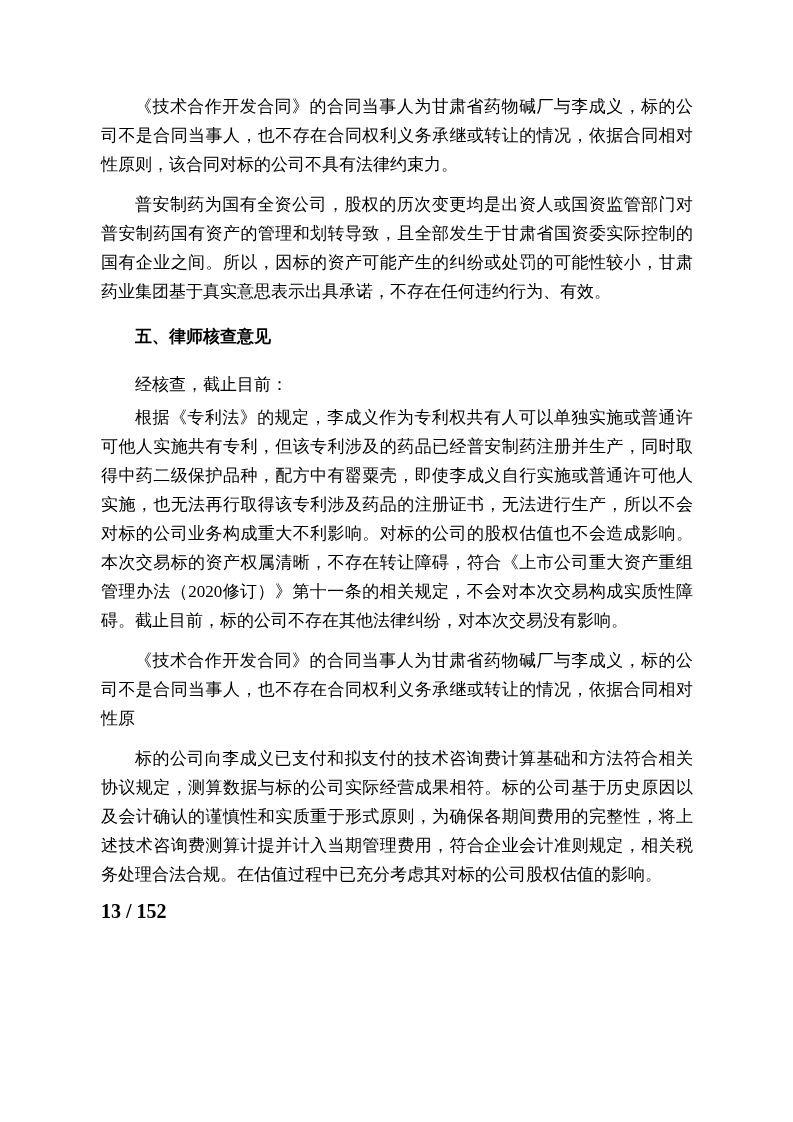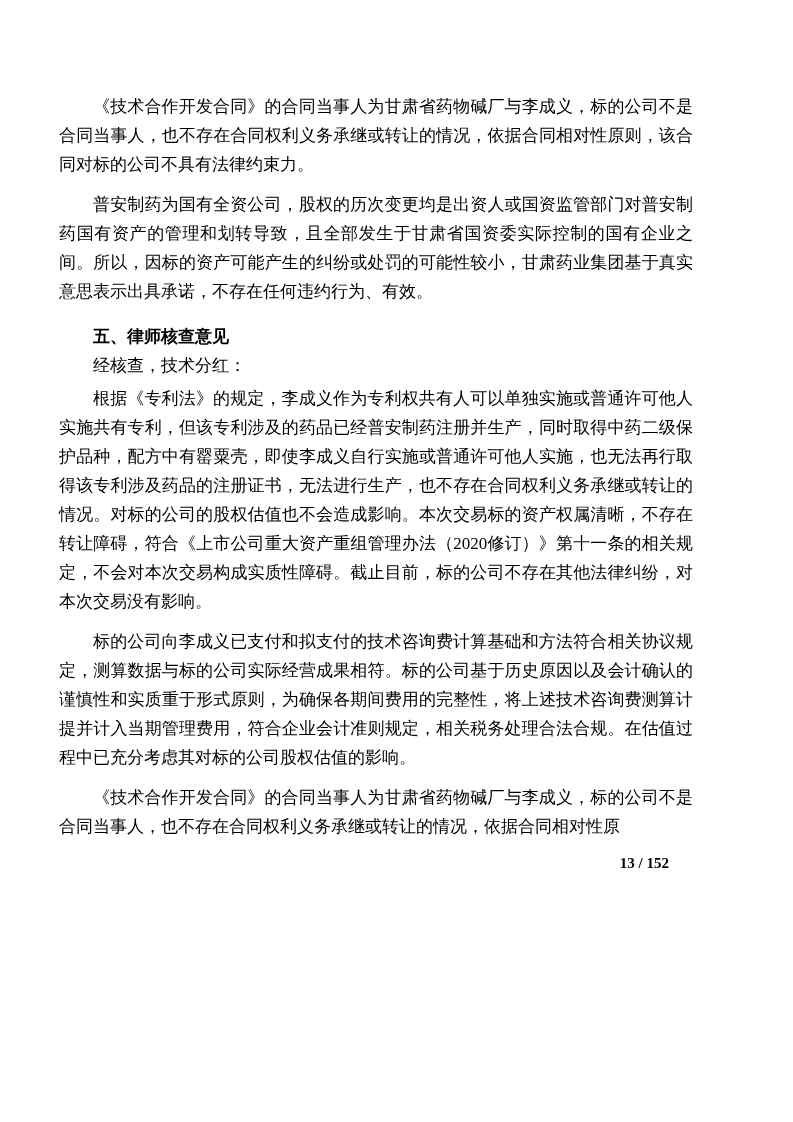--- a/index.html
+++ b/index.html
@@ -9,65 +9,64 @@
   }
   .page {
     position: relative;
     width: 793px;
     height: 1122px;
     margin: 0 auto;
     background: #ffffff;
     color: #000000;
     font-family: "Liberation Serif", "DejaVu Serif", serif;
     box-sizing: border-box;
-    padding: 92px 100px 0 59px;
+    padding: 92px 100px 0 101px;
     overflow: hidden;
   }
   .para {
     font-size: 17px;
     line-height: 29px;
     text-align: justify;
     text-indent: 2em;
     margin: 0 0 11px 0;
     word-break: break-all;
   }
   .heading {
     font-size: 17px;
     line-height: 29px;
     font-weight: bold;
     text-indent: 2em;
-    margin: 16px 0 0 0;
+    margin: 16px 0 19px 0;
   }
   .para.tight {
     margin-bottom: 4px;
   }
   .page-footer {
-    text-align: right;
     font-weight: bold;
-    font-size: 15px;
+    font-size: 20px;
     line-height: 22px;
     padding-right: 24px;
     margin-top: 0;
   }
 </style>
 </head>
 <body>
 
 <div class="page">
 
   <p class="para">《技术合作开发合同》的合同当事人为甘肃省药物碱厂与李成义，标的公司不是合同当事人，也不存在合同权利义务承继或转让的情况，依据合同相对性原则，该合同对标的公司不具有法律约束力。</p>
 
 
   <p class="para">普安制药为国有全资公司，股权的历次变更均是出资人或国资监管部门对普安制药国有资产的管理和划转导致，且全部发生于甘肃省国资委实际控制的国有企业之间。所以，因标的资产可能产生的纠纷或处罚的可能性较小，甘肃药业集团基于真实意思表示出具承诺，不存在任何违约行为、有效。</p>
 
   <h2 class="heading">五、律师核查意见</h2>
 
-  <p class="para tight">经核查，技术分红：</p>
+  <p class="para tight">经核查，截止目前：</p>
 
-  <p class="para">根据《专利法》的规定，李成义作为专利权共有人可以单独实施或普通许可他人实施共有专利，但该专利涉及的药品已经普安制药注册并生产，同时取得中药二级保护品种，配方中有罂粟壳，即使李成义自行实施或普通许可他人实施，也无法再行取得该专利涉及药品的注册证书，无法进行生产，也不存在合同权利义务承继或转让的情况。对标的公司的股权估值也不会造成影响。本次交易标的资产权属清晰，不存在转让障碍，符合《上市公司重大资产重组管理办法（2020修订）》第十一条的相关规定，不会对本次交易构成实质性障碍。截止目前，标的公司不存在其他法律纠纷，对本次交易没有影响。</p>
+  <p class="para">根据《专利法》的规定，李成义作为专利权共有人可以单独实施或普通许可他人实施共有专利，但该专利涉及的药品已经普安制药注册并生产，同时取得中药二级保护品种，配方中有罂粟壳，即使李成义自行实施或普通许可他人实施，也无法再行取得该专利涉及药品的注册证书，无法进行生产，所以不会对标的公司业务构成重大不利影响。对标的公司的股权估值也不会造成影响。本次交易标的资产权属清晰，不存在转让障碍，符合《上市公司重大资产重组管理办法（2020修订）》第十一条的相关规定，不会对本次交易构成实质性障碍。截止目前，标的公司不存在其他法律纠纷，对本次交易没有影响。</p>
+
+  <p class="para">《技术合作开发合同》的合同当事人为甘肃省药物碱厂与李成义，标的公司不是合同当事人，也不存在合同权利义务承继或转让的情况，依据合同相对性原</p>
 
   <p class="para">标的公司向李成义已支付和拟支付的技术咨询费计算基础和方法符合相关协议规定，测算数据与标的公司实际经营成果相符。标的公司基于历史原因以及会计确认的谨慎性和实质重于形式原则，为确保各期间费用的完整性，将上述技术咨询费测算计提并计入当期管理费用，符合企业会计准则规定，相关税务处理合法合规。在估值过程中已充分考虑其对标的公司股权估值的影响。</p>
-
-  <p class="para">《技术合作开发合同》的合同当事人为甘肃省药物碱厂与李成义，标的公司不是合同当事人，也不存在合同权利义务承继或转让的情况，依据合同相对性原</p>
 
   <div class="page-footer">13 / 152</div>
 
 </div>
 
 </body></html>

